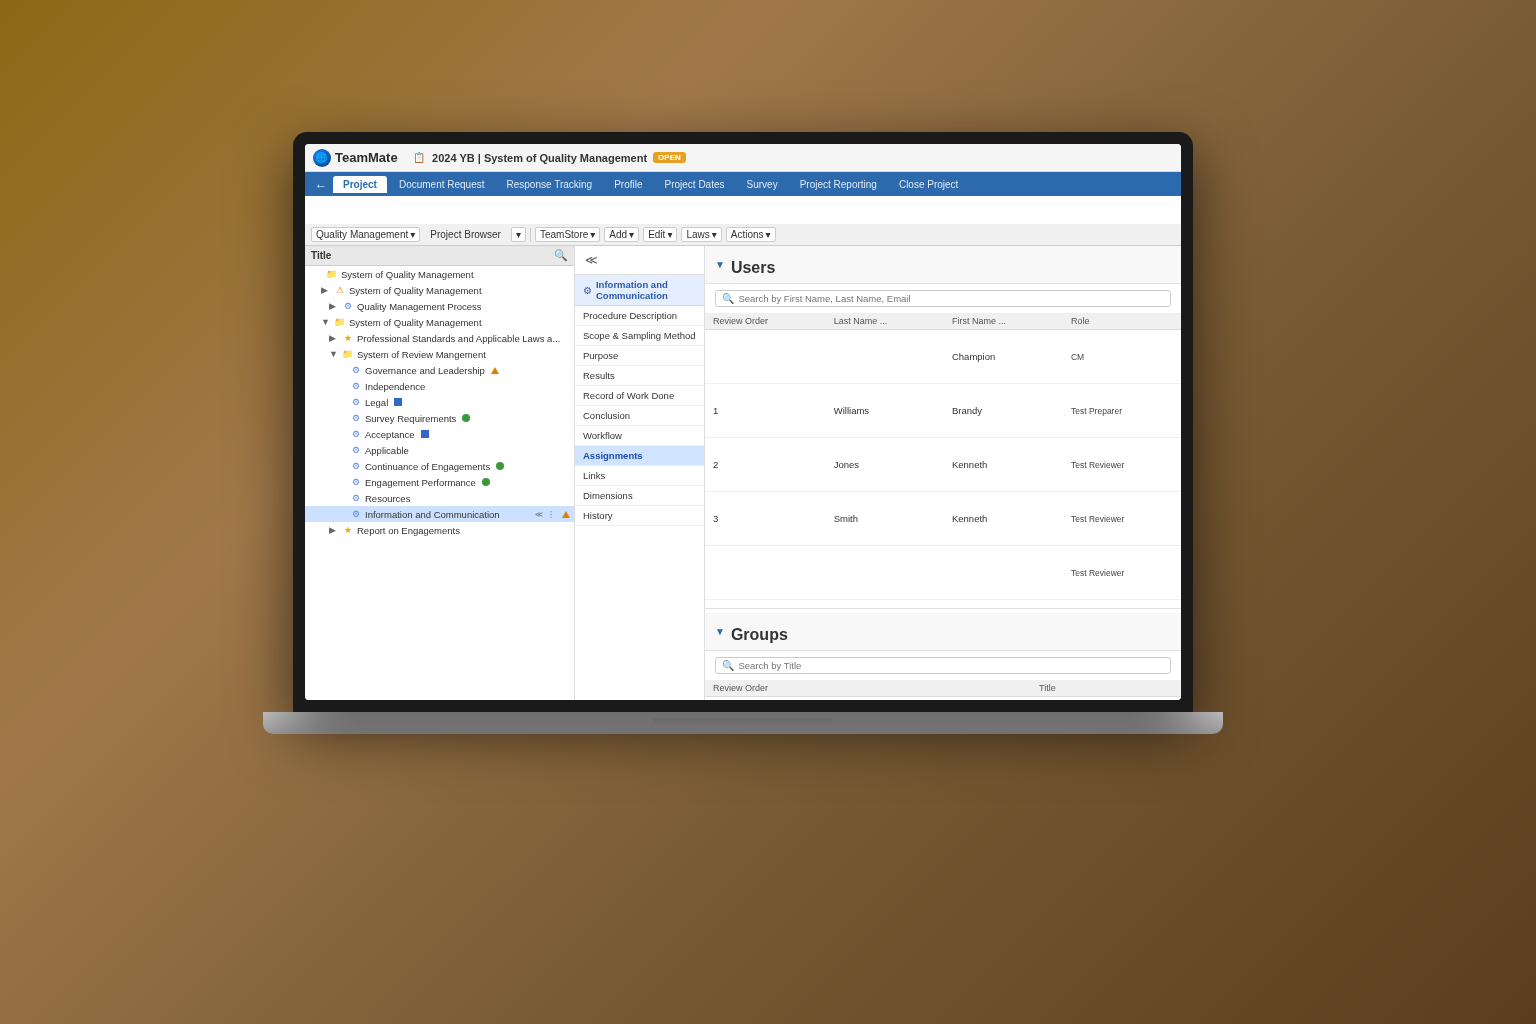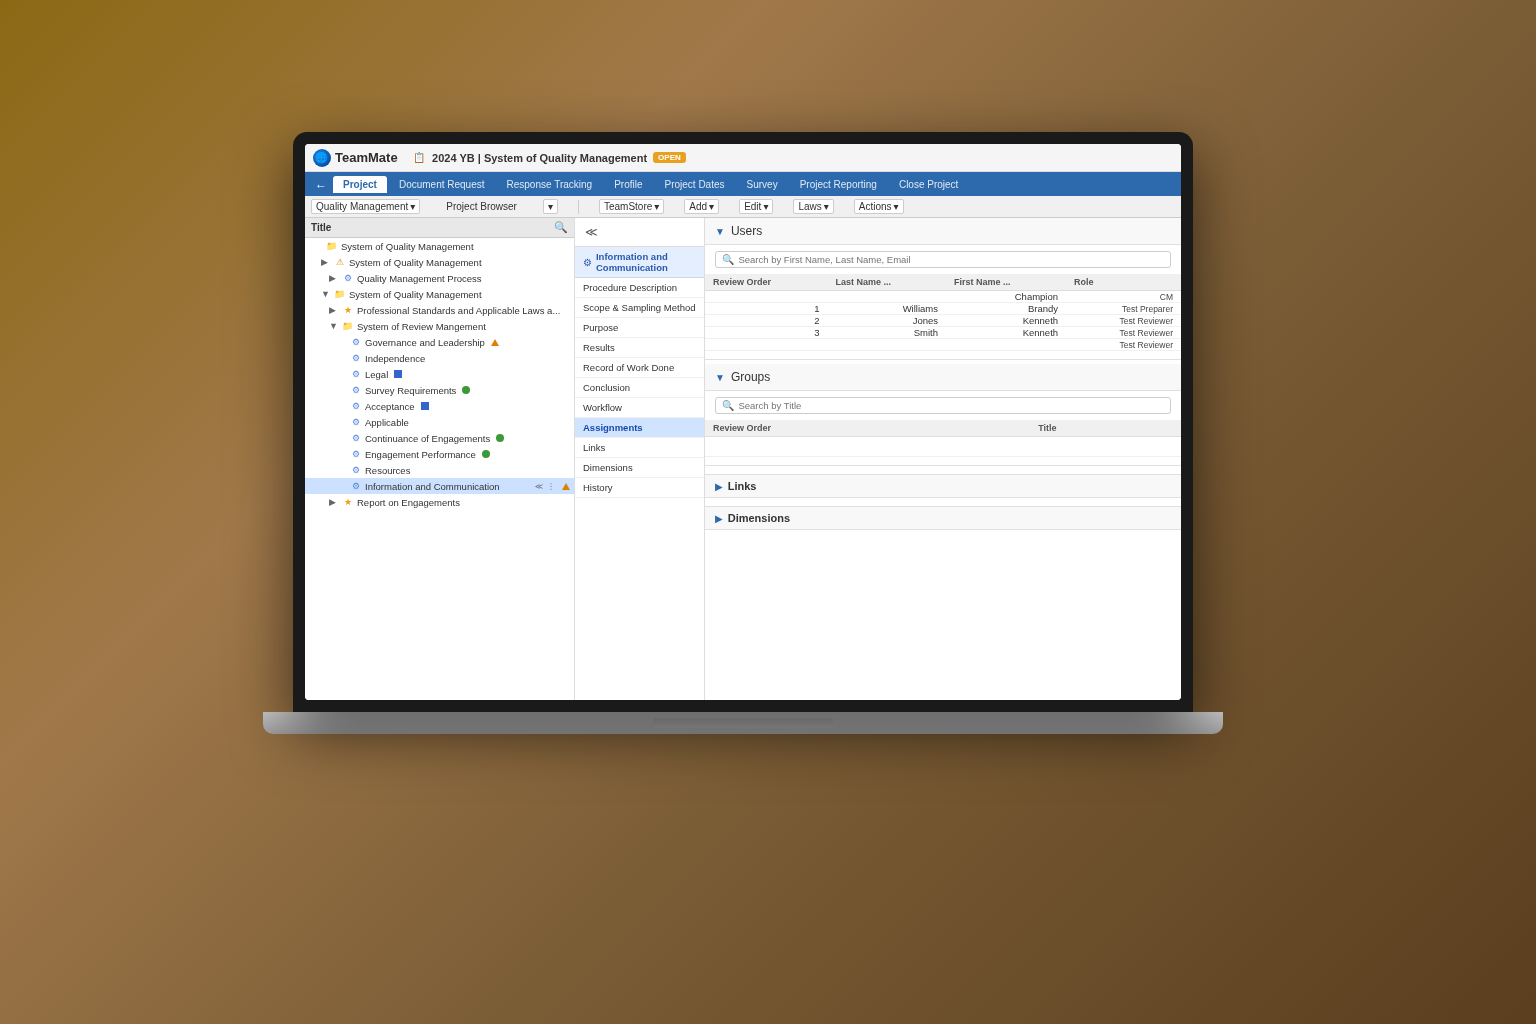--- a/index.html
+++ b/index.html
@@ -153,23 +153,24 @@
       font-weight: bold;
     }
 
     
     .toolbar {
       background: #f0f0f0;
       border-bottom: 1px solid #ccc;
       display: flex;
       align-items: center;
       padding: 2px 6px;
-      gap: 20px;
+      gap: 4px;
       min-height: 22px;
       flex-wrap: wrap;
+      margin-top: 28px;
     }
 
     .toolbar-dropdown {
       display: flex;
       align-items: center;
       gap: 2px;
       font-size: 10px;
       color: #333;
       padding: 1px 4px;
       border: 1px solid #ccc;
@@ -373,23 +374,24 @@
       background: #f8f8f8;
       border-bottom: 1px solid #e0e0e0;
     }
 
     .section-header-chevron {
       color: #2c6aad;
       font-size: 10px;
     }
 
     .section-header-title {
-      font-size: 12px;
-      font-weight: normal;
-      color: #333;
+      font-size: 16px;
+      font-weight: bold;
+      color: #333;
+      margin-top: 7px;
     }
 
     .search-bar {
       display: flex;
       align-items: center;
       margin: 6px 10px;
       border: 1px solid #ccc;
       border-radius: 3px;
       padding: 2px 6px;
       gap: 4px;
@@ -416,29 +418,28 @@
       margin: 0 0 8px 0;
     }
 
     .users-table th {
       background: #f0f0f0;
       padding: 3px 8px;
       text-align: left;
       font-size: 9px;
       color: #555;
       border-bottom: 1px solid #ddd;
-      font-weight: bold;
+      font-weight: normal;
     }
 
     .users-table td {
-      padding: 0 8px;
+      padding: 21px 8px;
       color: #333;
       border-bottom: 1px solid #f0f0f0;
       font-size: 9.5px;
-      text-align: right;
     }
 
     .role-badge {
       font-size: 8.5px;
       color: #444;
     }
 
     
     .collapse-section {
       margin: 4px 0;

